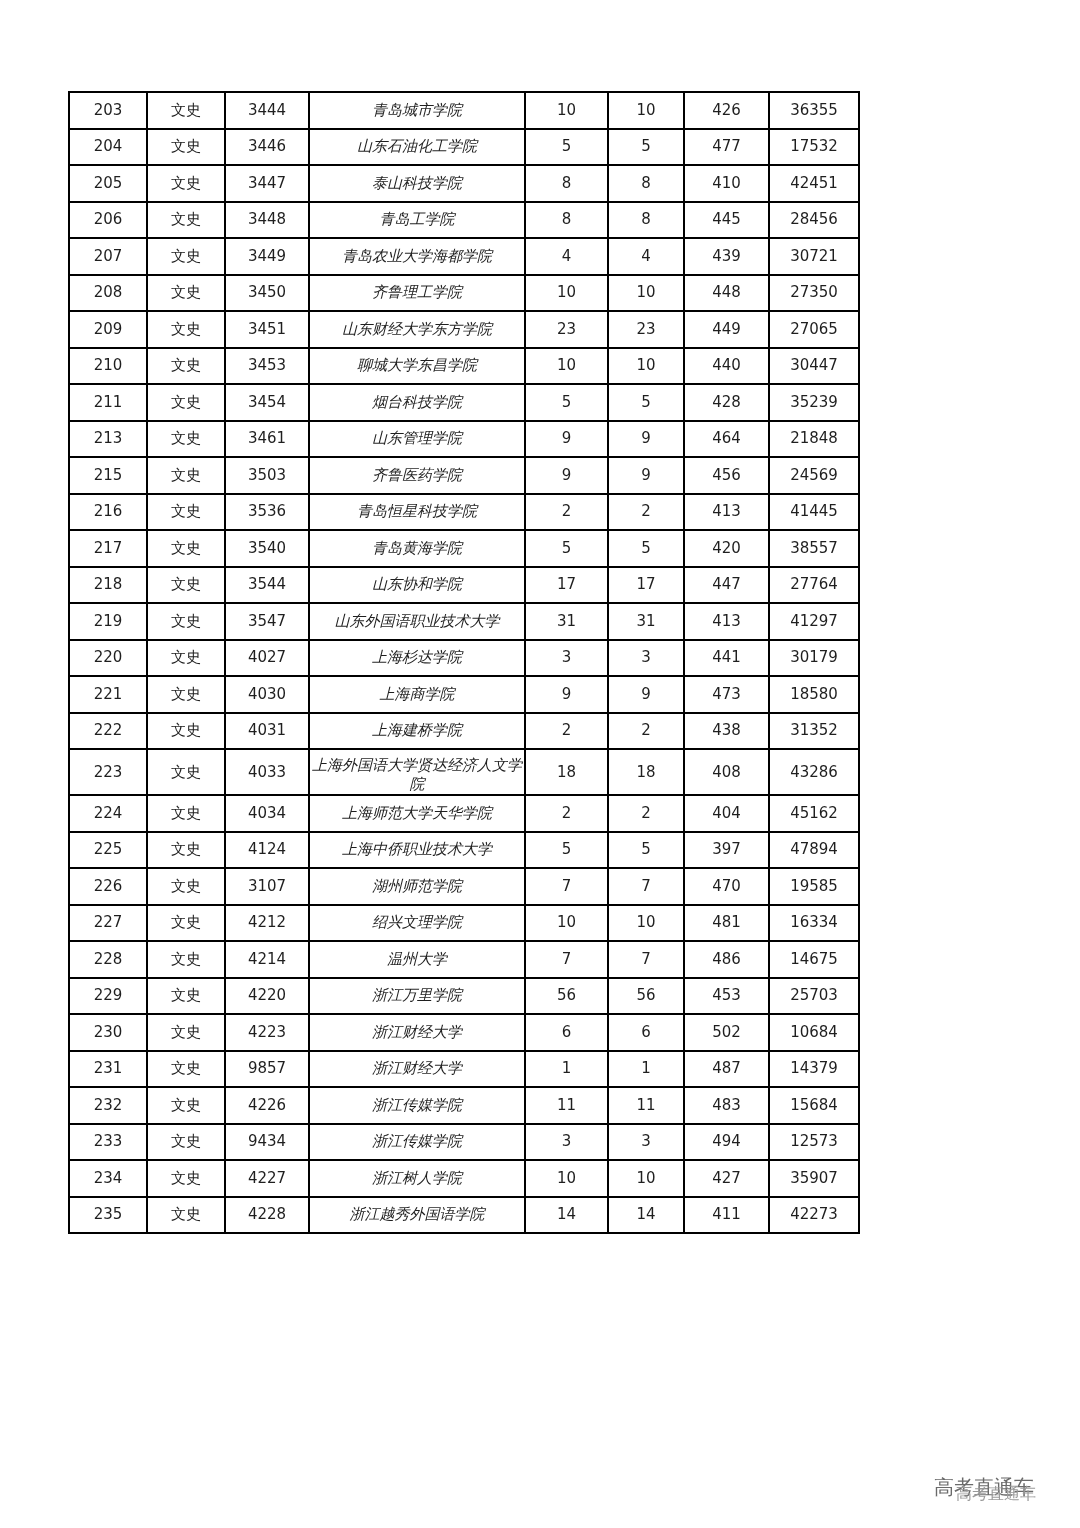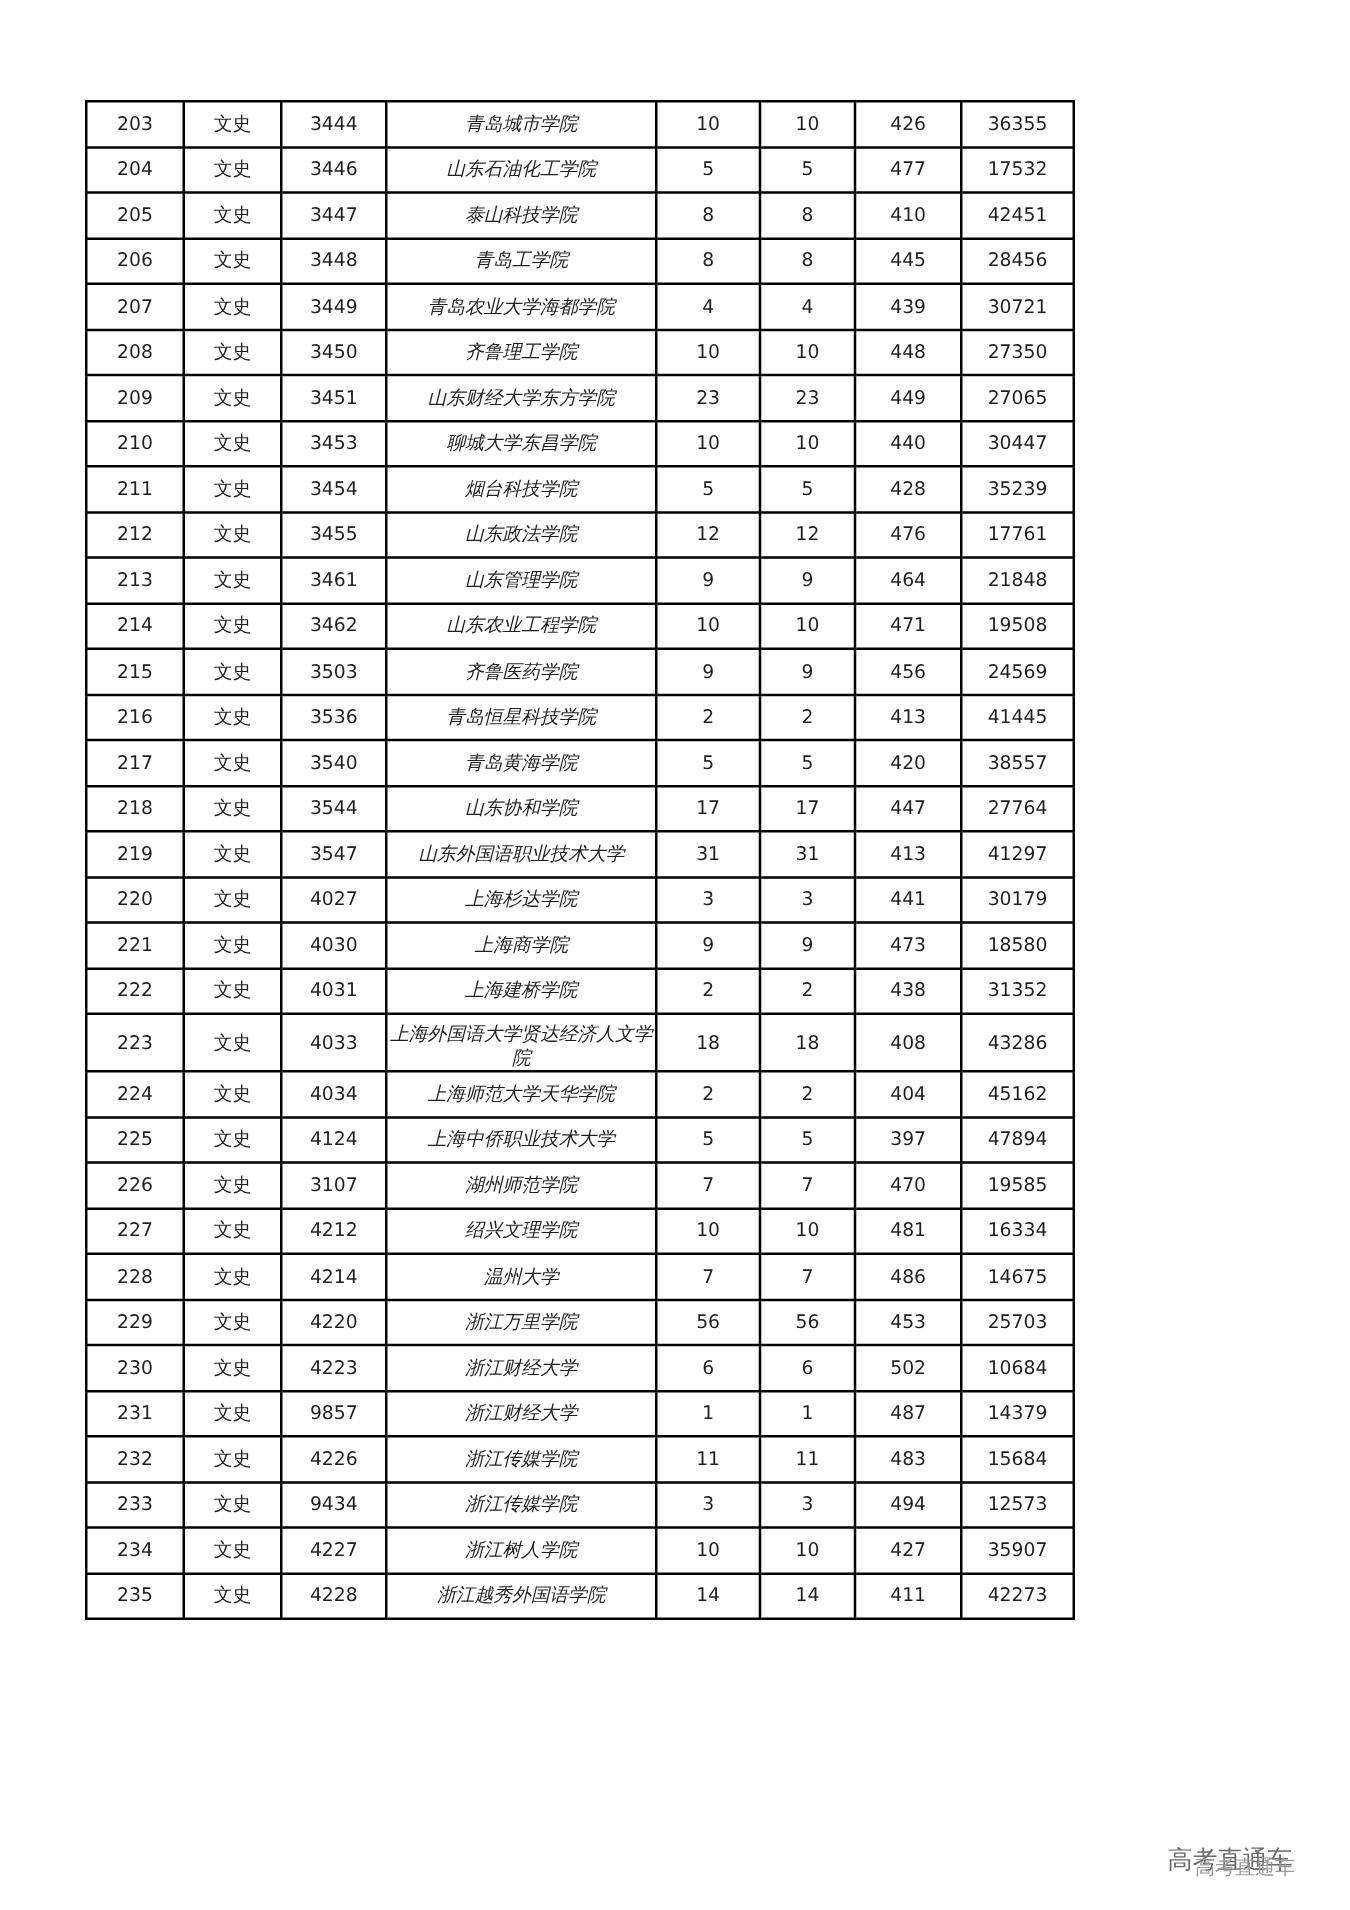--- a/index.html
+++ b/index.html
@@ -18,21 +18,21 @@
     .page {
       position: absolute;
       left: 0; top: 0;
       width: 1080px;
       height: 1528px;
       background: #ffffff;
     }
     table.data-table {
       position: absolute;
       left: 68px;
-      top: 80px;
+      top: 91px;
       border-collapse: collapse;
       table-layout: fixed;
       width: 790px;
       border: 2px solid #0f172a;
       padding-left: 36px;
     }
     table.data-table td {
       border: 2px solid #000;
       height: 34.5px;
       padding: 0 2px;
@@ -190,48 +190,28 @@
           <td>211</td>
           <td>文史</td>
           <td>3454</td>
           <td class="name">烟台科技学院</td>
           <td>5</td>
           <td>5</td>
           <td>428</td>
           <td>35239</td>
         </tr>
         <tr>
-          <td>212</td>
-          <td>文史</td>
-          <td>3455</td>
-          <td class="name">山东政法学院</td>
-          <td>12</td>
-          <td>12</td>
-          <td>476</td>
-          <td>17761</td>
-        </tr>
-        <tr>
           <td>213</td>
           <td>文史</td>
           <td>3461</td>
           <td class="name">山东管理学院</td>
           <td>9</td>
           <td>9</td>
           <td>464</td>
           <td>21848</td>
-        </tr>
-        <tr>
-          <td>214</td>
-          <td>文史</td>
-          <td>3462</td>
-          <td class="name">山东农业工程学院</td>
-          <td>10</td>
-          <td>10</td>
-          <td>471</td>
-          <td>19508</td>
         </tr>
         <tr>
           <td>215</td>
           <td>文史</td>
           <td>3503</td>
           <td class="name">齐鲁医药学院</td>
           <td>9</td>
           <td>9</td>
           <td>456</td>
           <td>24569</td>

